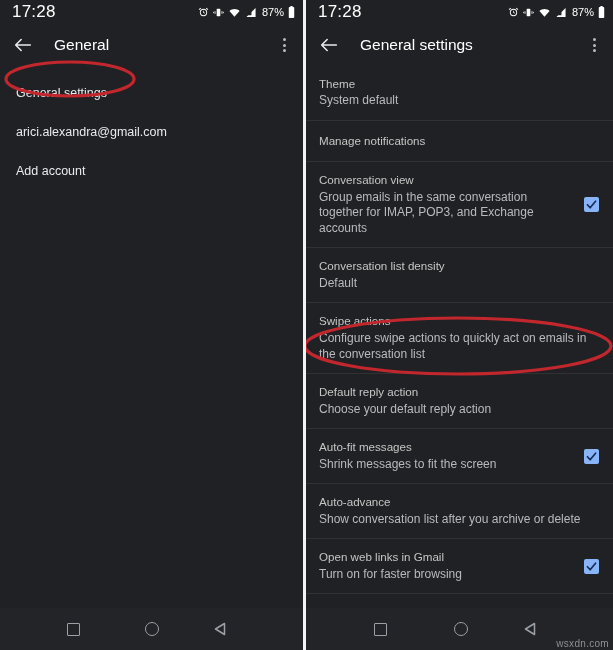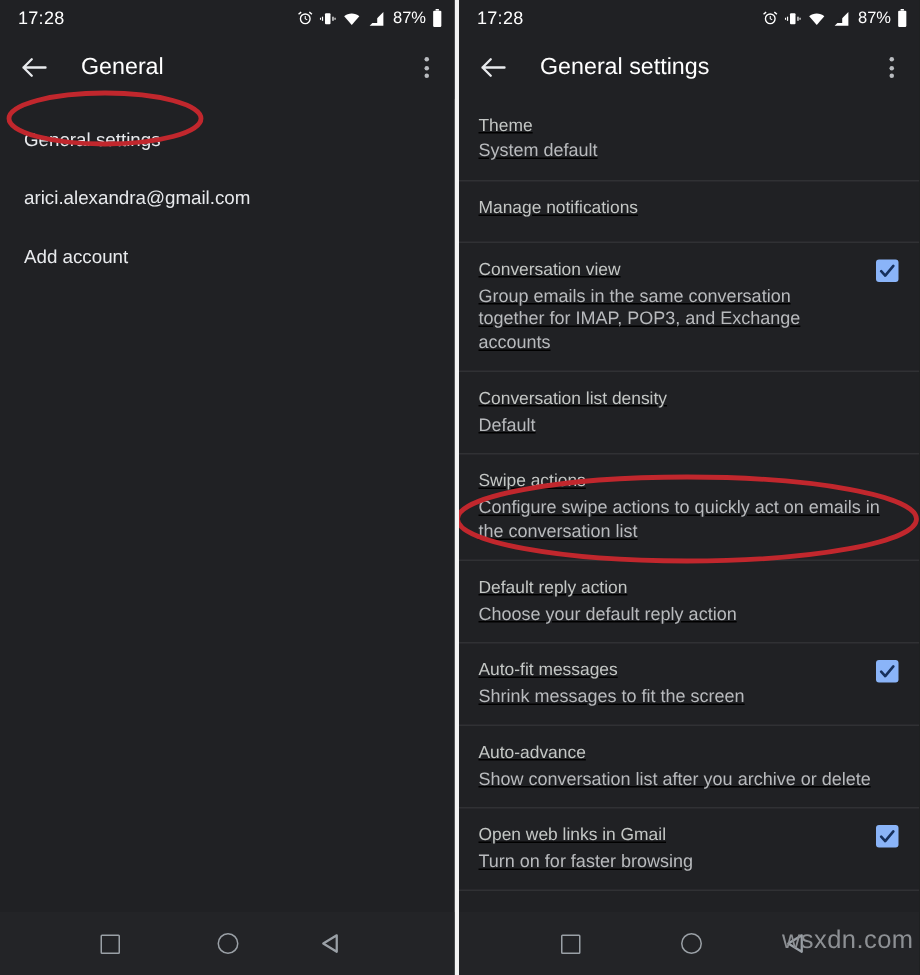--- a/index.html
+++ b/index.html
@@ -35,21 +35,21 @@
     height: 24px;
     display: flex;
     align-items: center;
     justify-content: space-between;
     padding: 0 8px 0 12px;
     background: #202124;
     box-sizing: border-box;
   }
   .status-time {
     color: #ffffff;
-    font-size: 12px;
+    font-size: 17px;
     letter-spacing: .2px;
   }
   .status-icons {
     display: flex;
     align-items: center;
     gap: 4px;
   }
   .status-icons svg { display: block; }
   .status-batt-text {
     color: #ffffff;
@@ -107,26 +107,25 @@
     line-height: 1.2;
   }
 
   
   .settings-list {
     background: #202124;
   }
   .setting {
     position: relative;
     display: flex;
-    align-items: flex-start;
+    align-items: center;
     padding: 11px 14px 11px 13px;
     border-bottom: 1px solid #303134;
     box-sizing: border-box;
     min-height: 44px;
-    text-decoration: underline;
   }
   .setting .texts { flex: 1 1 auto; min-width: 0; }
   .setting .s-title {
     color: #c4c7c5;
     font-size: 11.6px;
     line-height: 1.25;
   }
   .setting .s-sub {
     color: #b8babd;
     font-size: 12px;
@@ -198,23 +197,23 @@
   .annot {
     position: absolute;
     pointer-events: none;
     z-index: 20;
   }
   .annot svg { display: block; overflow: visible; }
 
   .watermark {
     position: absolute;
     right: 4px;
-    bottom: 13px;
+    bottom: 1px;
     color: #8d9094;
-    font-size: 17px;
+    font-size: 10px;
     letter-spacing: .3px;
     z-index: 25;
   }
 </style>
 </head>
 <body>
 
 <div class="screens">
 
   <div class="phone left">

